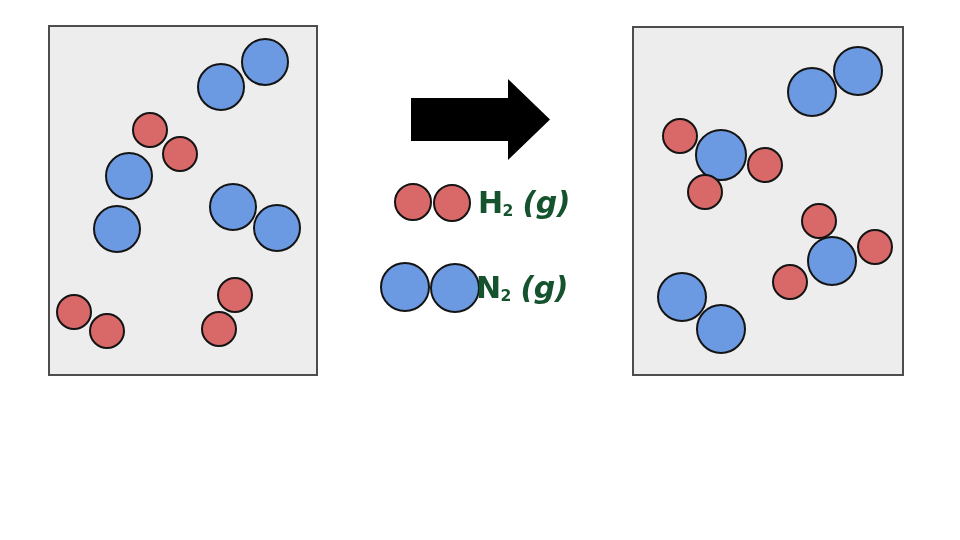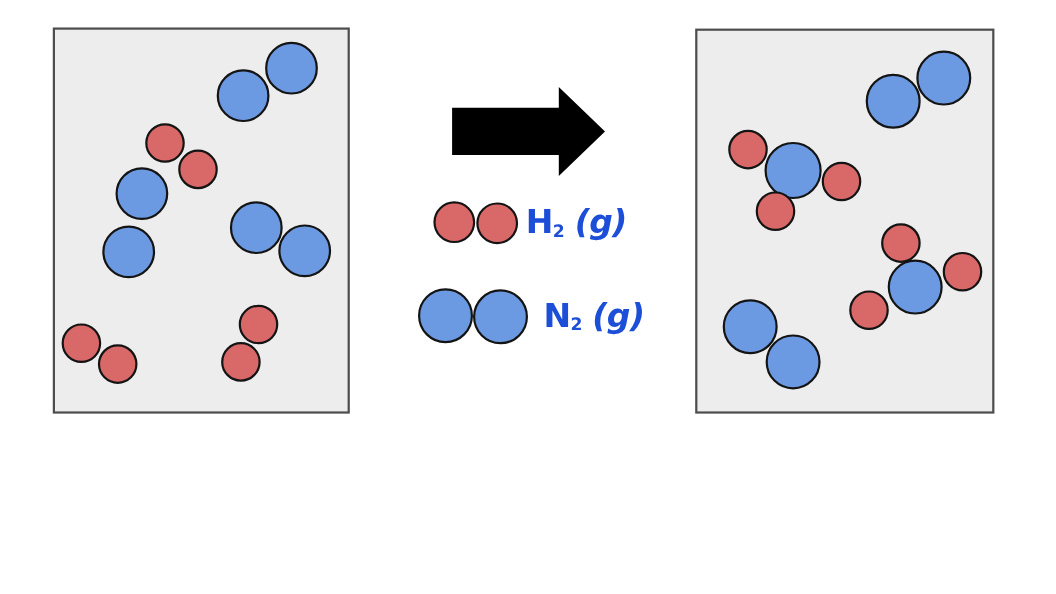--- a/index.html
+++ b/index.html
@@ -27,27 +27,27 @@
     position: absolute;
     border-radius: 50%;
     border: 2px solid #141414;
     box-sizing: border-box;
   }
   .arrow-svg { position: absolute; left: 405px; top: 70px; }
   .legend-label {
     position: absolute;
     font-size: 30px;
     font-weight: bold;
-    color: #1d4ed8;
+    color: #14532d;
     line-height: 32px;
     white-space: nowrap;
     letter-spacing: -0.5px;
   }
   #label-h2 { left: 478px; top: 187px; }
-  #label-n2 { left: 494px; top: 272px; }
+  #label-n2 { left: 476px; top: 272px; }
   .sub {
     font-size: 0.52em;
     position: relative;
     top: 0.22em;
     letter-spacing: 0;
   }
   .state {
     margin-left: 9px;
     font-style: italic;
   }

